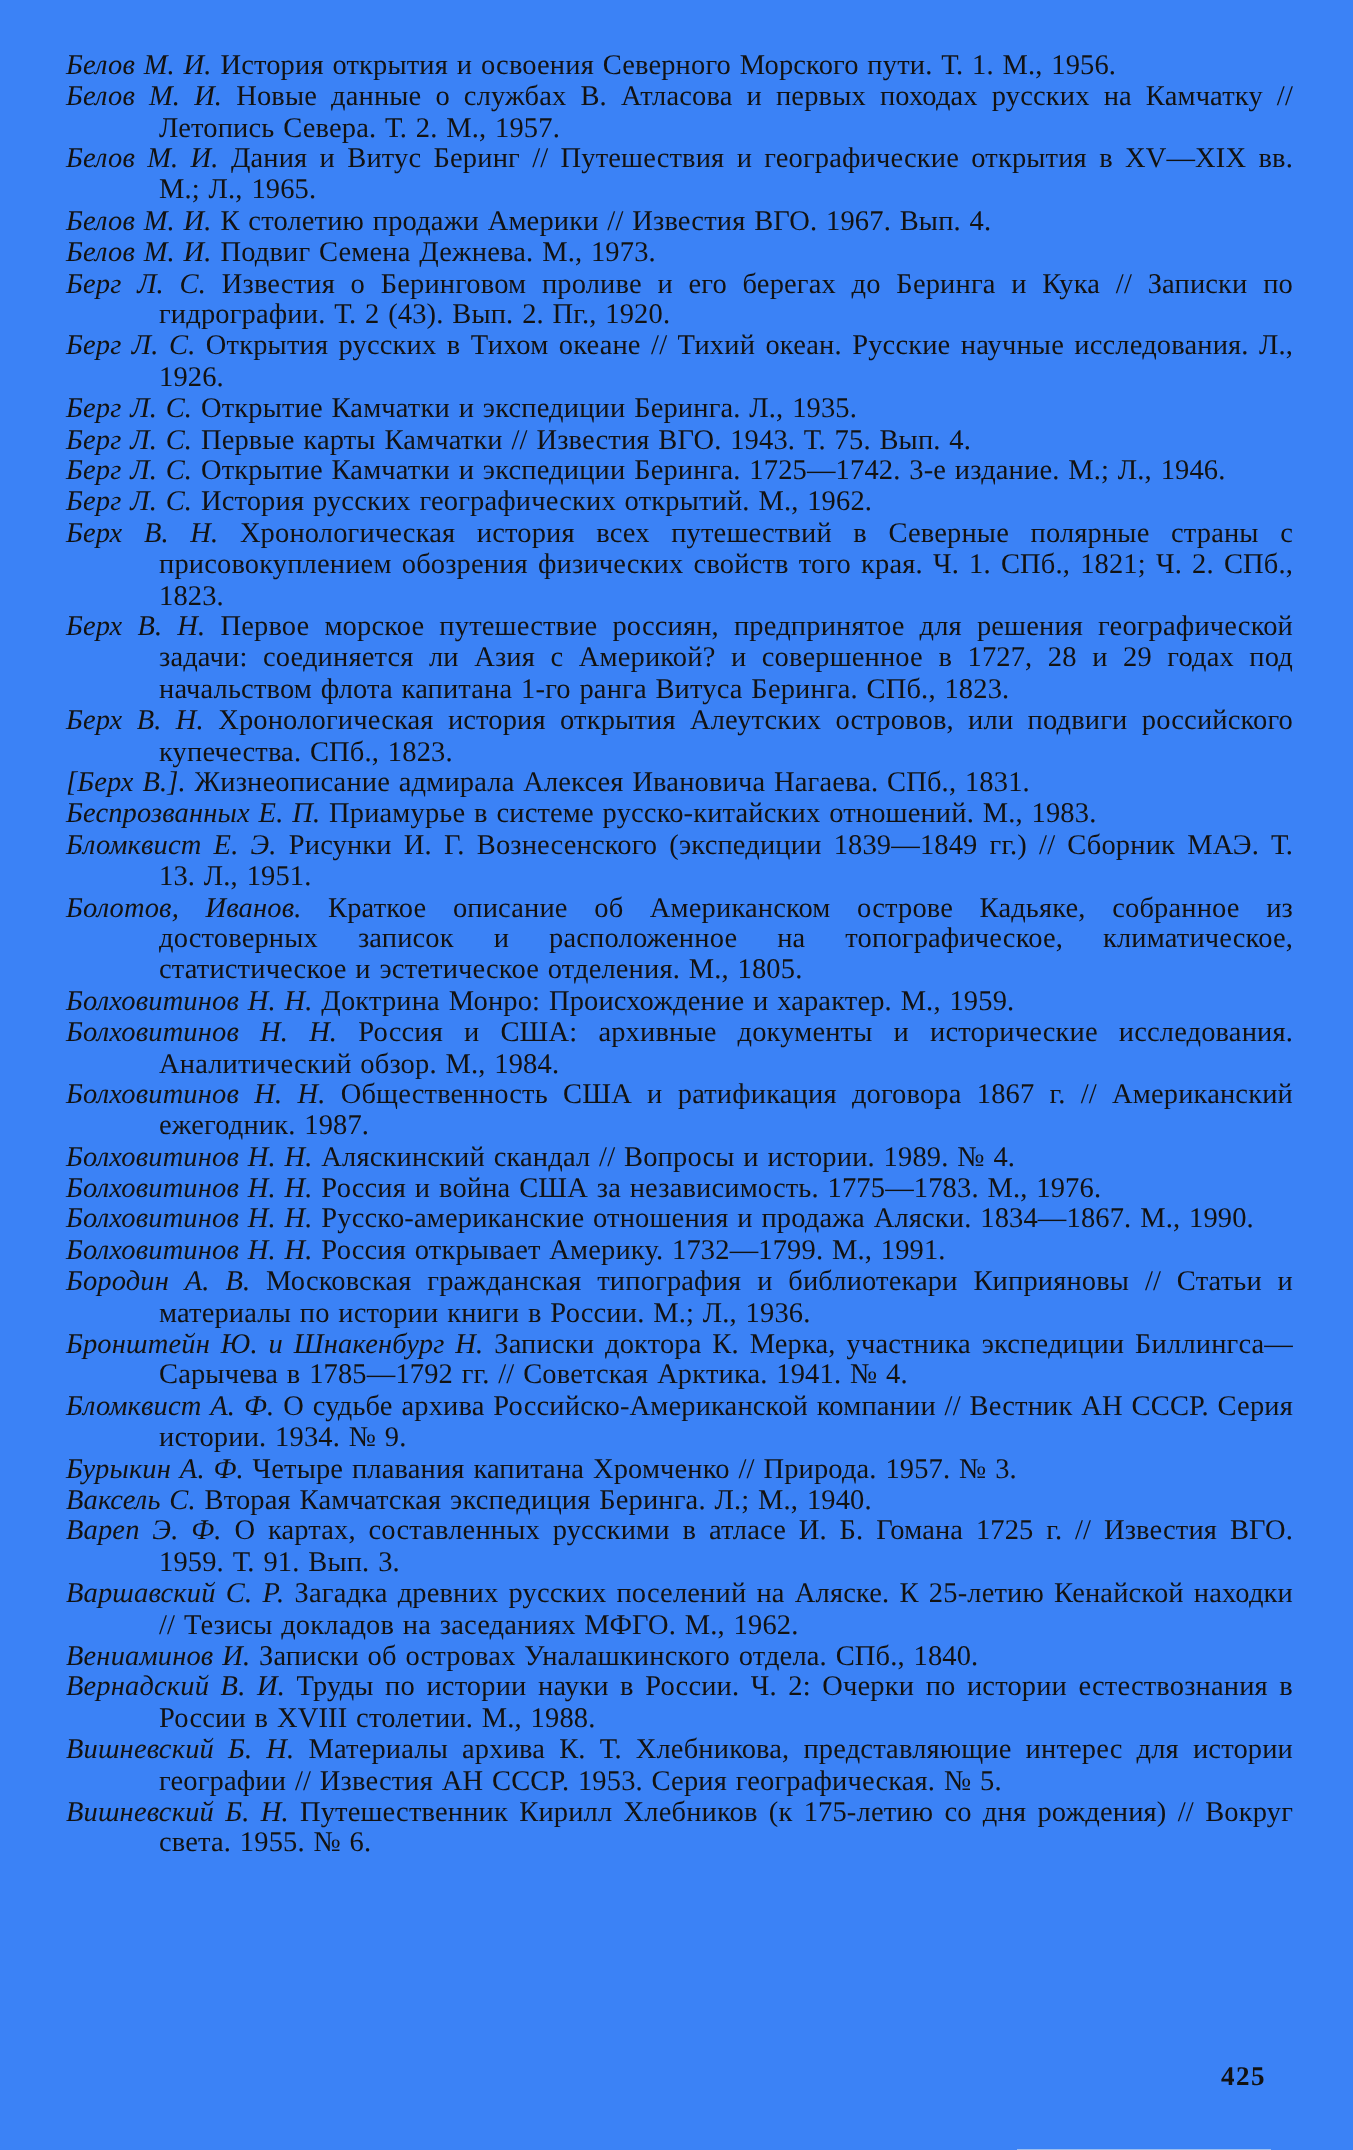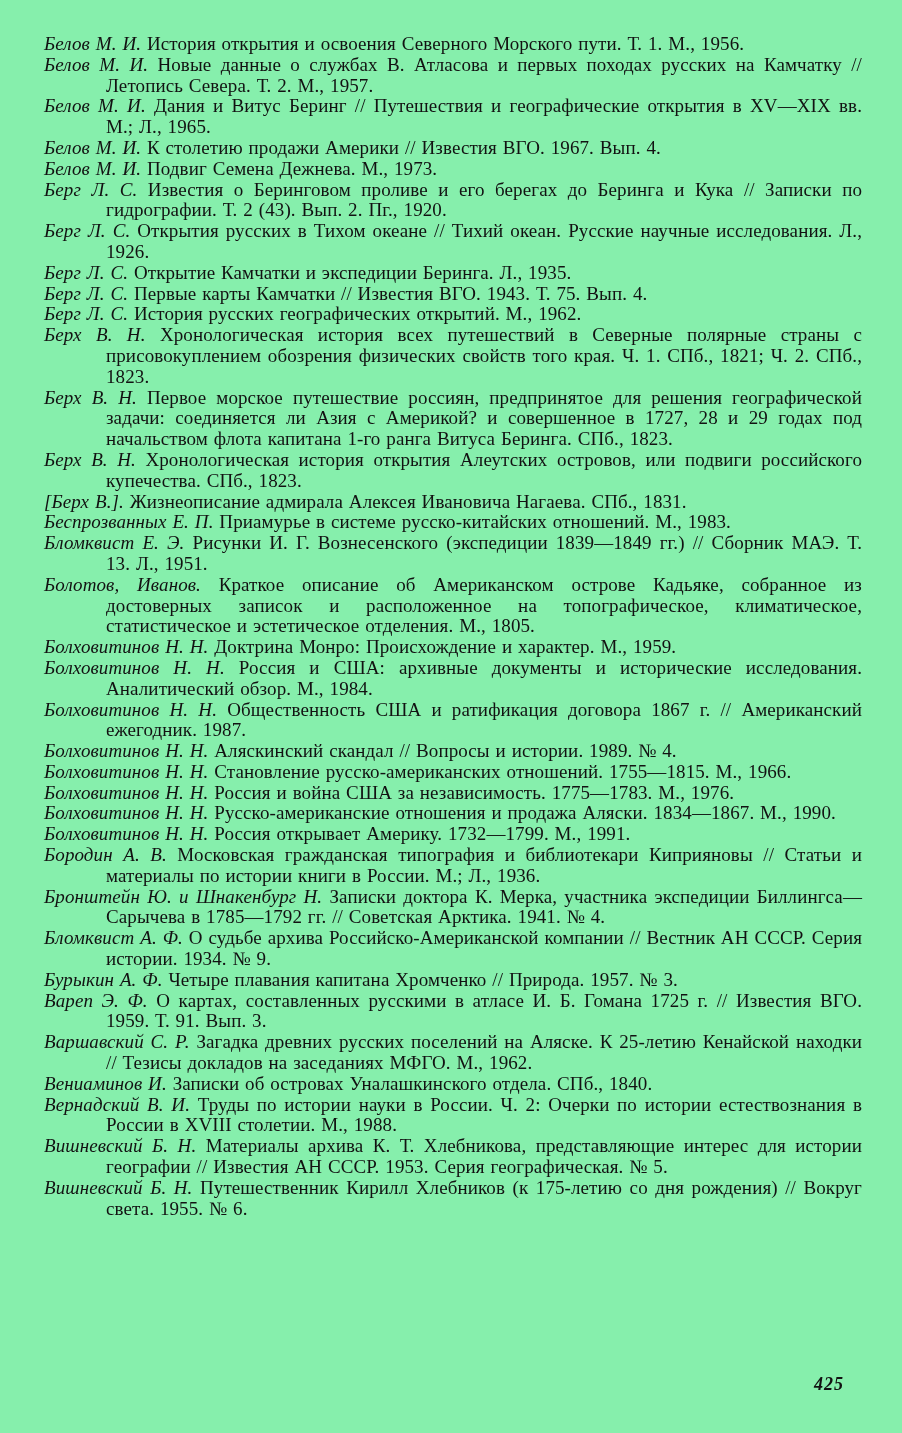--- a/index.html
+++ b/index.html
@@ -5,21 +5,21 @@
   html, body {
     margin: 0;
     padding: 0;
     background: #e9e9e9;
   }
   .page {
     position: relative;
     width: 902px;
     height: 1433px;
     margin: 0 auto;
-    background: #86efac;
+    background: #3b82f6;
     color: #121212;
     font-family: "Liberation Serif", "DejaVu Serif", serif;
     box-sizing: border-box;
     overflow: hidden;
   }
   .bibliography {
     position: absolute;
     top: 34px;
     left: 44px;
     width: 818px;
@@ -37,57 +37,57 @@
   .entry .author {
     font-style: italic;
   }
   .page-number {
     position: absolute;
     right: 58px;
     bottom: 38px;
     font-size: 18px;
     font-weight: bold;
     letter-spacing: 1px;
-    font-style: italic;
   }
 </style>
 </head>
 <body>
 
 <div class="page">
   <div class="bibliography" id="bibliography">
       <p class="entry"><span class="author">Белов М. И.</span> <span>История открытия и освоения Северного Морского пути. Т. 1. М., 1956.</span></p>
       <p class="entry"><span class="author">Белов М. И.</span> <span>Новые данные о службах В. Атласова и первых походах русских на Камчатку // Летопись Севера. Т. 2. М., 1957.</span></p>
       <p class="entry"><span class="author">Белов М. И.</span> <span>Дания и Витус Беринг // Путешествия и географические открытия в XV—XIX вв. М.; Л., 1965.</span></p>
       <p class="entry"><span class="author">Белов М. И.</span> <span>К столетию продажи Америки // Известия ВГО. 1967. Вып. 4.</span></p>
       <p class="entry"><span class="author">Белов М. И.</span> <span>Подвиг Семена Дежнева. М., 1973.</span></p>
       <p class="entry"><span class="author">Берг Л. С.</span> <span>Известия о Беринговом проливе и его берегах до Беринга и Кука // Записки по гидрографии. Т. 2 (43). Вып. 2. Пг., 1920.</span></p>
       <p class="entry"><span class="author">Берг Л. С.</span> <span>Открытия русских в Тихом океане // Тихий океан. Русские научные исследования. Л., 1926.</span></p>
       <p class="entry"><span class="author">Берг Л. С.</span> <span>Открытие Камчатки и экспедиции Беринга. Л., 1935.</span></p>
       <p class="entry"><span class="author">Берг Л. С.</span> <span>Первые карты Камчатки // Известия ВГО. 1943. Т. 75. Вып. 4.</span></p>
+      <p class="entry"><span class="author">Берг Л. С.</span> <span>Открытие Камчатки и экспедиции Беринга. 1725—1742. 3-е издание. М.; Л., 1946.</span></p>
       <p class="entry"><span class="author">Берг Л. С.</span> <span>История русских географических открытий. М., 1962.</span></p>
       <p class="entry"><span class="author">Берх В. Н.</span> <span>Хронологическая история всех путешествий в Северные полярные страны с присовокуплением обозрения физических свойств того края. Ч. 1. СПб., 1821; Ч. 2. СПб., 1823.</span></p>
       <p class="entry"><span class="author">Берх В. Н.</span> <span>Первое морское путешествие россиян, предпринятое для решения географической задачи: соединяется ли Азия с Америкой? и совершенное в 1727, 28 и 29 годах под начальством флота капитана 1-го ранга Витуса Беринга. СПб., 1823.</span></p>
       <p class="entry"><span class="author">Берх В. Н.</span> <span>Хронологическая история открытия Алеутских островов, или подвиги российского купечества. СПб., 1823.</span></p>
       <p class="entry"><span class="author">[Берх В.].</span> <span>Жизнеописание адмирала Алексея Ивановича Нагаева. СПб., 1831.</span></p>
       <p class="entry"><span class="author">Беспрозванных Е. П.</span> <span>Приамурье в системе русско-китайских отношений. М., 1983.</span></p>
       <p class="entry"><span class="author">Бломквист Е. Э.</span> <span>Рисунки И. Г. Вознесенского (экспедиции 1839—1849 гг.) // Сборник МАЭ. Т. 13. Л., 1951.</span></p>
       <p class="entry"><span class="author">Болотов, Иванов.</span> <span>Краткое описание об Американском острове Кадьяке, собранное из достоверных записок и расположенное на топографическое, климатическое, статистическое и эстетическое отделения. М., 1805.</span></p>
       <p class="entry"><span class="author">Болховитинов Н. Н.</span> <span>Доктрина Монро: Происхождение и характер. М., 1959.</span></p>
       <p class="entry"><span class="author">Болховитинов Н. Н.</span> <span>Россия и США: архивные документы и исторические исследования. Аналитический обзор. М., 1984.</span></p>
       <p class="entry"><span class="author">Болховитинов Н. Н.</span> <span>Общественность США и ратификация договора 1867 г. // Американский ежегодник. 1987.</span></p>
       <p class="entry"><span class="author">Болховитинов Н. Н.</span> <span>Аляскинский скандал // Вопросы и истории. 1989. № 4.</span></p>
-      <p class="entry"><span class="author">Болховитинов Н. Н.</span> <span>Становление русско-американских отношений. 1755—1815. М., 1966.</span></p>
       <p class="entry"><span class="author">Болховитинов Н. Н.</span> <span>Россия и война США за независимость. 1775—1783. М., 1976.</span></p>
       <p class="entry"><span class="author">Болховитинов Н. Н.</span> <span>Русско-американские отношения и продажа Аляски. 1834—1867. М., 1990.</span></p>
       <p class="entry"><span class="author">Болховитинов Н. Н.</span> <span>Россия открывает Америку. 1732—1799. М., 1991.</span></p>
       <p class="entry"><span class="author">Бородин А. В.</span> <span>Московская гражданская типография и библиотекари Киприяновы // Статьи и материалы по истории книги в России. М.; Л., 1936.</span></p>
       <p class="entry"><span class="author">Бронштейн Ю. и Шнакенбург Н.</span> <span>Записки доктора К. Мерка, участника экспедиции Биллингса—Сарычева в 1785—1792 гг. // Советская Арктика. 1941. № 4.</span></p>
       <p class="entry"><span class="author">Бломквист А. Ф.</span> <span>О судьбе архива Российско-Американской компании // Вестник АН СССР. Серия истории. 1934. № 9.</span></p>
       <p class="entry"><span class="author">Бурыкин А. Ф.</span> <span>Четыре плавания капитана Хромченко // Природа. 1957. № 3.</span></p>
+      <p class="entry"><span class="author">Ваксель С.</span> <span>Вторая Камчатская экспедиция Беринга. Л.; М., 1940.</span></p>
       <p class="entry"><span class="author">Вареп Э. Ф.</span> <span>О картах, составленных русскими в атласе И. Б. Гомана 1725 г. // Известия ВГО. 1959. Т. 91. Вып. 3.</span></p>
       <p class="entry"><span class="author">Варшавский С. Р.</span> <span>Загадка древних русских поселений на Аляске. К 25-летию Кенайской находки // Тезисы докладов на заседаниях МФГО. М., 1962.</span></p>
       <p class="entry"><span class="author">Вениаминов И.</span> <span>Записки об островах Уналашкинского отдела. СПб., 1840.</span></p>
       <p class="entry"><span class="author">Вернадский В. И.</span> <span>Труды по истории науки в России. Ч. 2: Очерки по истории естествознания в России в XVIII столетии. М., 1988.</span></p>
       <p class="entry"><span class="author">Вишневский Б. Н.</span> <span>Материалы архива К. Т. Хлебникова, представляющие интерес для истории географии // Известия АН СССР. 1953. Серия географическая. № 5.</span></p>
       <p class="entry"><span class="author">Вишневский Б. Н.</span> <span>Путешественник Кирилл Хлебников (к 175-летию со дня рождения) // Вокруг света. 1955. № 6.</span></p>
     </div>
   <div class="page-number">425</div>
 </div>
 

